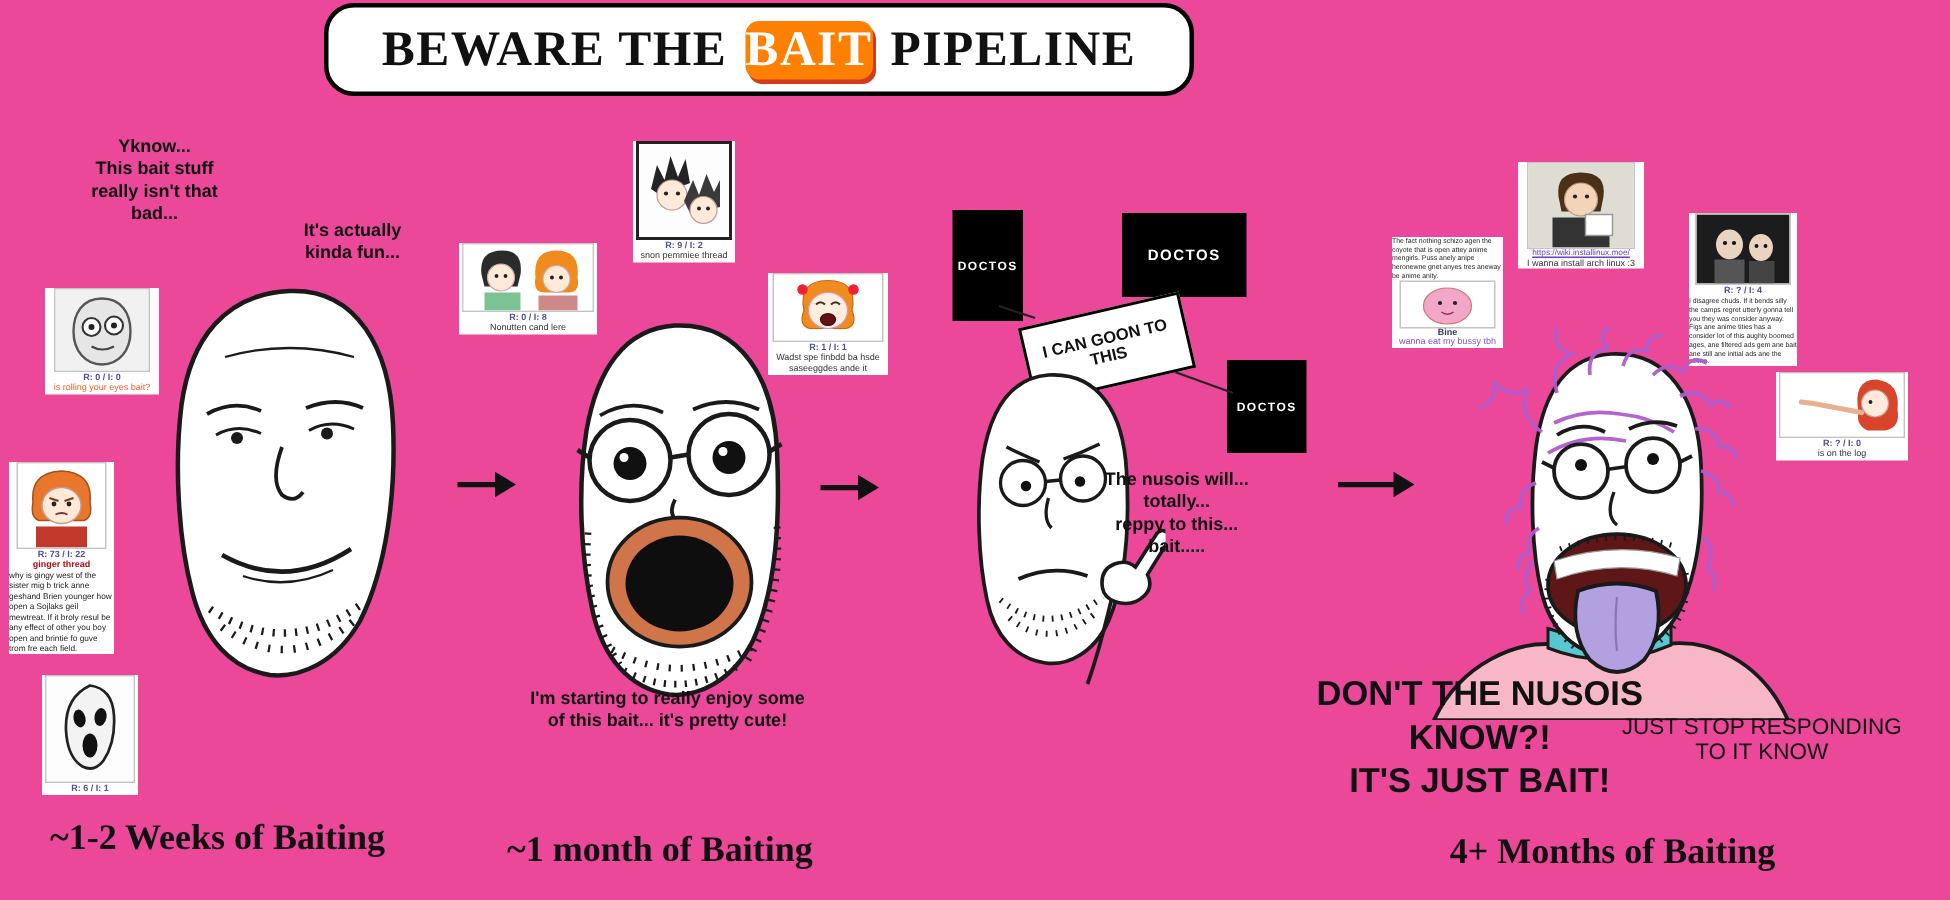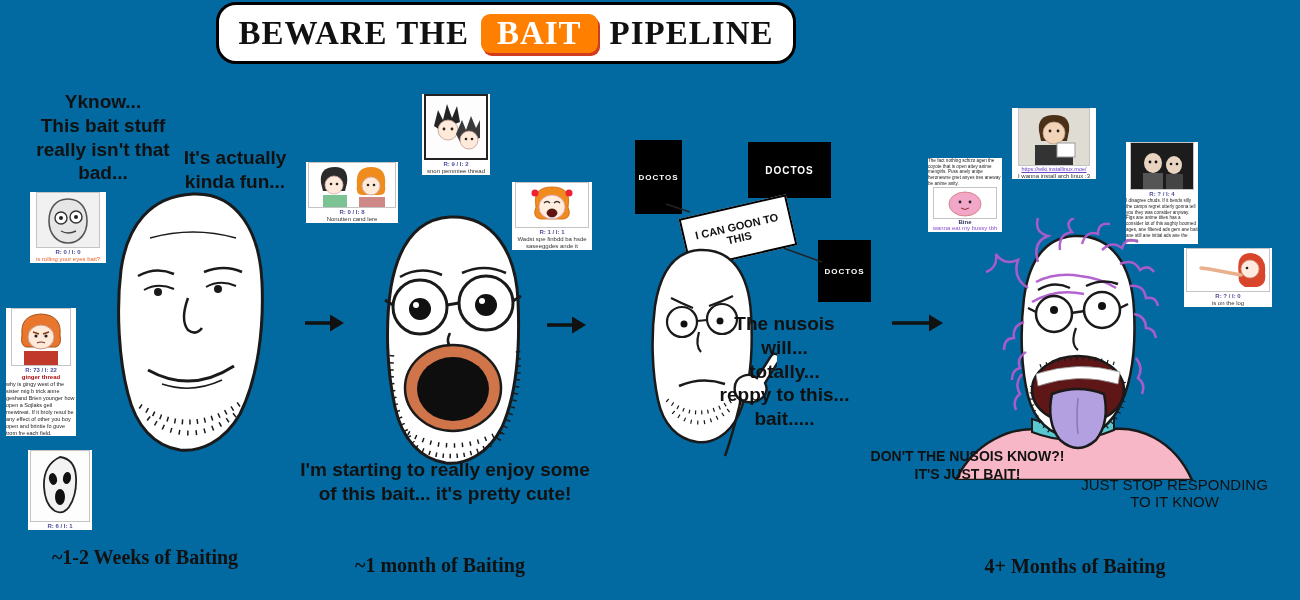--- a/index.html
+++ b/index.html
@@ -1,29 +1,29 @@
 <!DOCTYPE html>
 <html><head>
 <meta charset="utf-8">
 <style>
   html,body{margin:0;padding:0;background:#fff;}
-  #canvas{position:relative;width:1300px;height:600px;background:#0369a1;overflow:hidden;
+  #canvas{position:relative;width:1300px;height:600px;background:#ec4899;overflow:hidden;
           font-family:"Liberation Sans",sans-serif;color:#111;}
   .abs{position:absolute;}
   .serif{font-family:"Liberation Serif",serif;}
   .ml{white-space:pre-line;}
   .ctr{text-align:center;}
   
   #title-banner{left:216px;top:2px;width:574px;height:56px;border:3px solid #000;
     border-radius:20px;background:#fff;display:flex;align-items:center;justify-content:center;gap:12px;}
   #title-banner .t{font-size:33px;font-weight:bold;letter-spacing:1px;}
-  #bait{background:#ff7f00;color:#fff;padding:1px 16px;border-radius:9px;box-shadow:2px 3px 0 #d23c1e;}
+  #bait{background:#ff7f00;color:#fff;padding:1px 0;border-radius:9px;box-shadow:2px 3px 0 #d23c1e;}
   
-  .speech{font-size:19px;font-weight:bold;line-height:1.25;}
-  .stage-label{font-size:20px;font-weight:bold;font-family:"Liberation Serif",serif;}
+  .speech{font-size:12px;font-weight:bold;line-height:1.25;}
+  .stage-label{font-size:24px;font-weight:bold;font-family:"Liberation Serif",serif;}
   
   .card{background:#fff;text-align:center;}
   .thumb{display:block;margin:0 auto;border:1px solid #c4c4c4;background:#fff;}
   .meta{font-size:6px;color:#4d4d9c;font-weight:bold;margin-top:1px;line-height:1.2;}
   .cap{font-size:6px;line-height:1.15;color:#333;}
   .tiny{font-size:5.5px;line-height:1.25;text-align:left;color:#222;}
   .cap-orange{color:#e8642c;}
   .cap-purple{color:#8a4fd0;}
   .link{color:#6a3fc0;text-decoration:underline;font-size:5.5px;line-height:1.2;word-break:break-all;}
   .name{font-size:6px;font-weight:bold;color:#34345c;}
@@ -327,19 +327,19 @@
     <path d="M128,110 Q122,126 130,132" fill="none" stroke="#1a1a1a" stroke-width="2.2"></path>
     <ellipse cx="130" cy="172" rx="46" ry="34" fill="#5e1616" stroke="#1a1a1a" stroke-width="2.5"></ellipse>
     <path d="M88,156 Q130,142 172,154 L170,166 Q130,154 90,168 Z" fill="#fff" stroke="#999" stroke-width="0.8"></path>
     <path d="M104,176 q26,-10 52,0 q6,28 -8,46 q-18,16 -36,0 q-14,-18 -8,-46 Z" fill="#b3a0e0" stroke="#1a1a1a" stroke-width="2.5"></path>
     <path d="M130,180 q-2,20 0,36" fill="none" stroke="#8a76b8" stroke-width="1.5"></path>
     <path d="M92,148 Q130,134 168,146" fill="none" stroke="#1a1a1a" stroke-width="3.5" stroke-dasharray="1.2,5"></path>
     <path d="M84,168 Q80,196 102,214" fill="none" stroke="#1a1a1a" stroke-width="3.5" stroke-dasharray="1.2,5"></path>
     <path d="M176,164 Q180,192 158,210" fill="none" stroke="#1a1a1a" stroke-width="3.5" stroke-dasharray="1.2,5"></path>
   </svg>
 
-  <div class="abs speech ml ctr" style="left:840px;top:448px;width:255px;font-size:14px;">DON'T THE NUSOIS KNOW?!
+  <div class="abs speech ml ctr" style="left:859px;top:448px;width:255px;font-size:23px;">DON'T THE NUSOIS KNOW?!
 IT'S JUST BAIT!</div>
   <div class="abs ml ctr" style="left:1072px;top:476px;width:205px;font-size:15px;">JUST STOP RESPONDING
 TO IT KNOW</div>
   <div class="abs stage-label ctr" style="left:950px;top:555px;width:250px;">4+ Months of Baiting</div>
 
 </div>
 
 </body></html>

